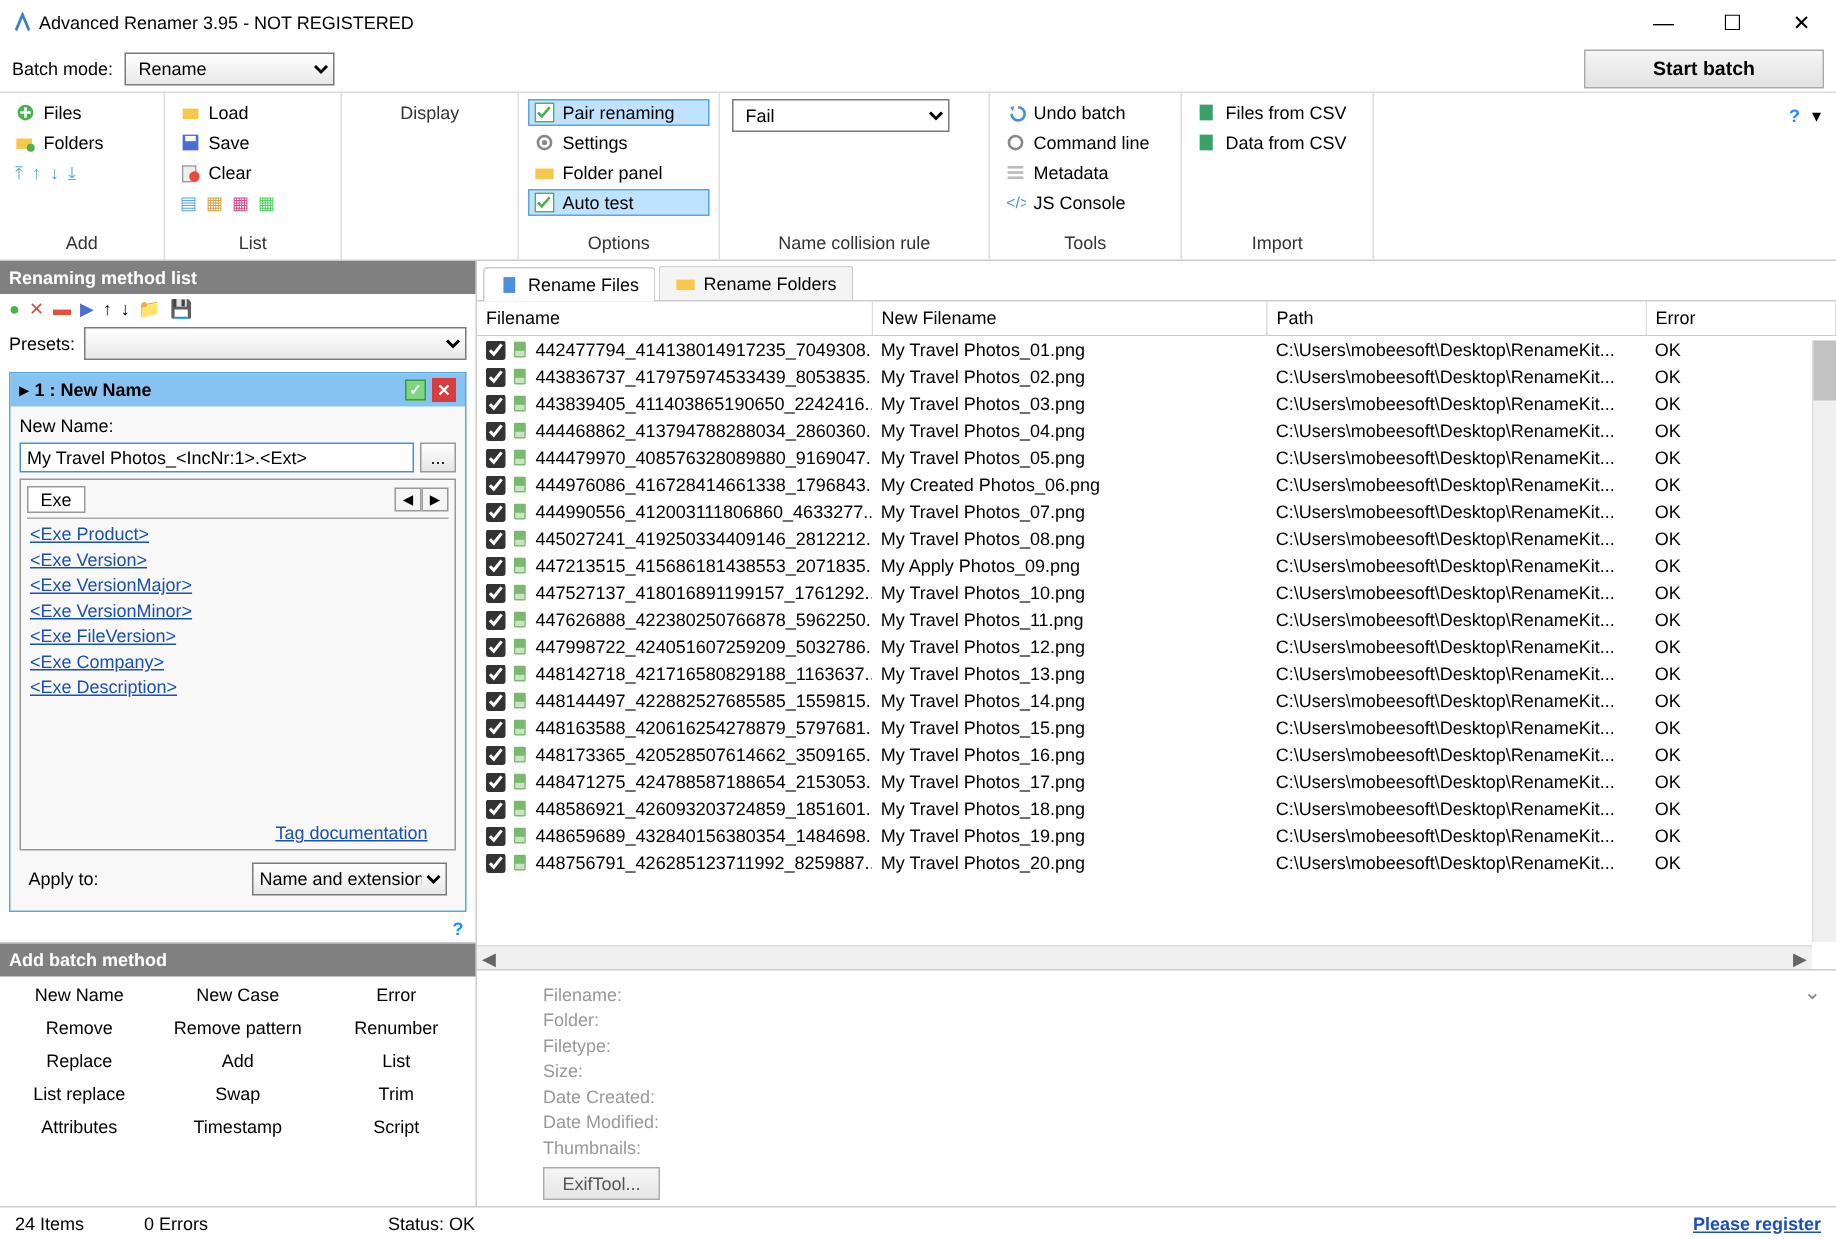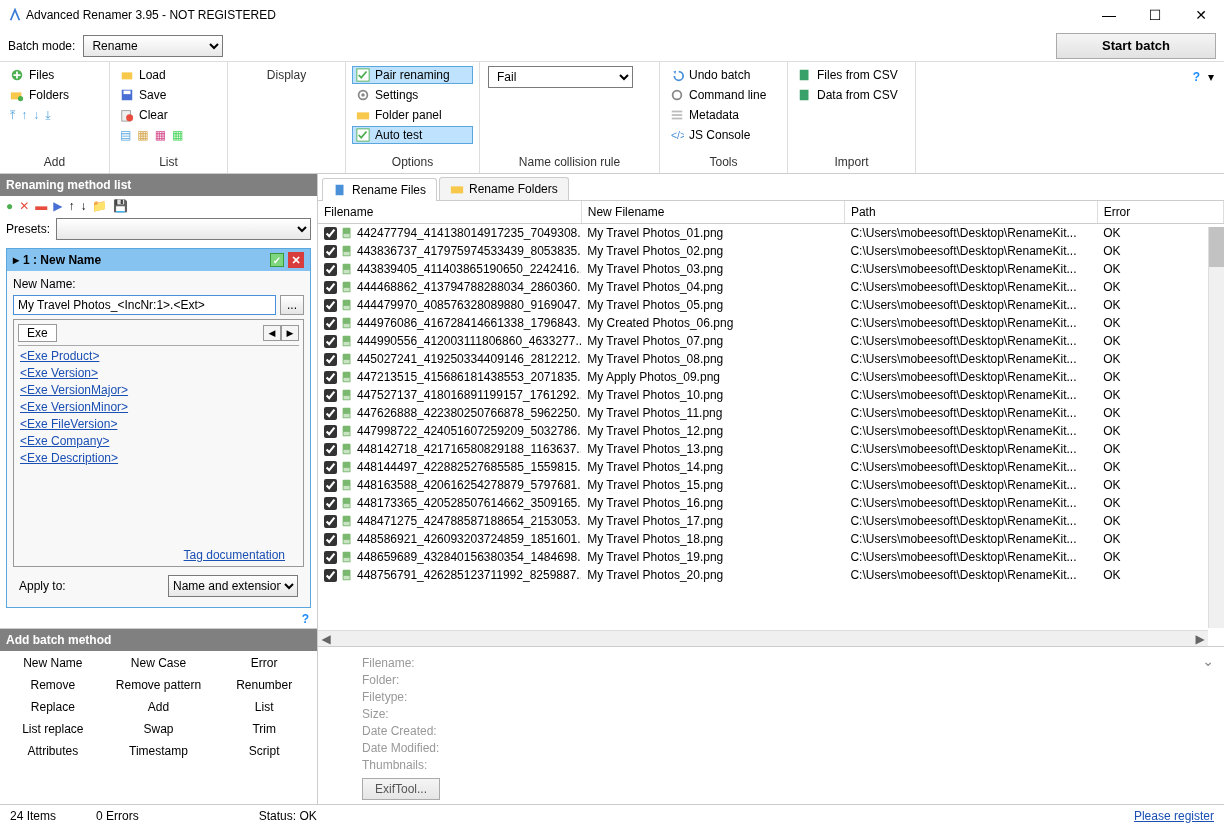--- a/index.html
+++ b/index.html
@@ -74,21 +74,21 @@
 .hscroll { position:absolute; left:0; right:16px; bottom:0; height:16px; background:#f0f0f0; border-top:1px solid #ddd; display:flex; align-items:center;}
 .hscroll .ar { width:16px; text-align:center; color:#666;}
 .hscroll .track { flex:1;}
 
 .detail { border-top:1px solid #ccc; padding: 8px 14px 4px 44px; color:#999; position:relative;}
 .detail .dl { line-height:17px;}
 .detail .exifbtn { margin-top:4px; padding:3px 12px; border:1px solid #aaa; background:linear-gradient(#f5f5f5,#e5e5e5); color:#555;}
 .detail .collapse { position:absolute; right:10px; top:6px; color:#888; font-size:14px;}
 
 .statusbar { height:22px; border-top:1px solid #ccc; display:flex; align-items:center; padding:0 10px; gap:40px; font-size:12px;}
-.statusbar .reg { margin-left:auto; color:#1a4fb3; text-decoration:underline;}
+.statusbar .reg { margin-left:auto; color:#1a4fb3; text-decoration:underline;font-weight:bold;}
 
 input[type=checkbox]{ width:13px; height:13px; accent-color:#333; }
 </style>
 </head>
 <body>
 
 <div class="titlebar">
   <svg class="ico" viewBox="0 0 16 16">
       <path d="M3 14 L8 2 L13 14" fill="none" stroke="#3a7bd5" stroke-width="2"></path>
     </svg>

